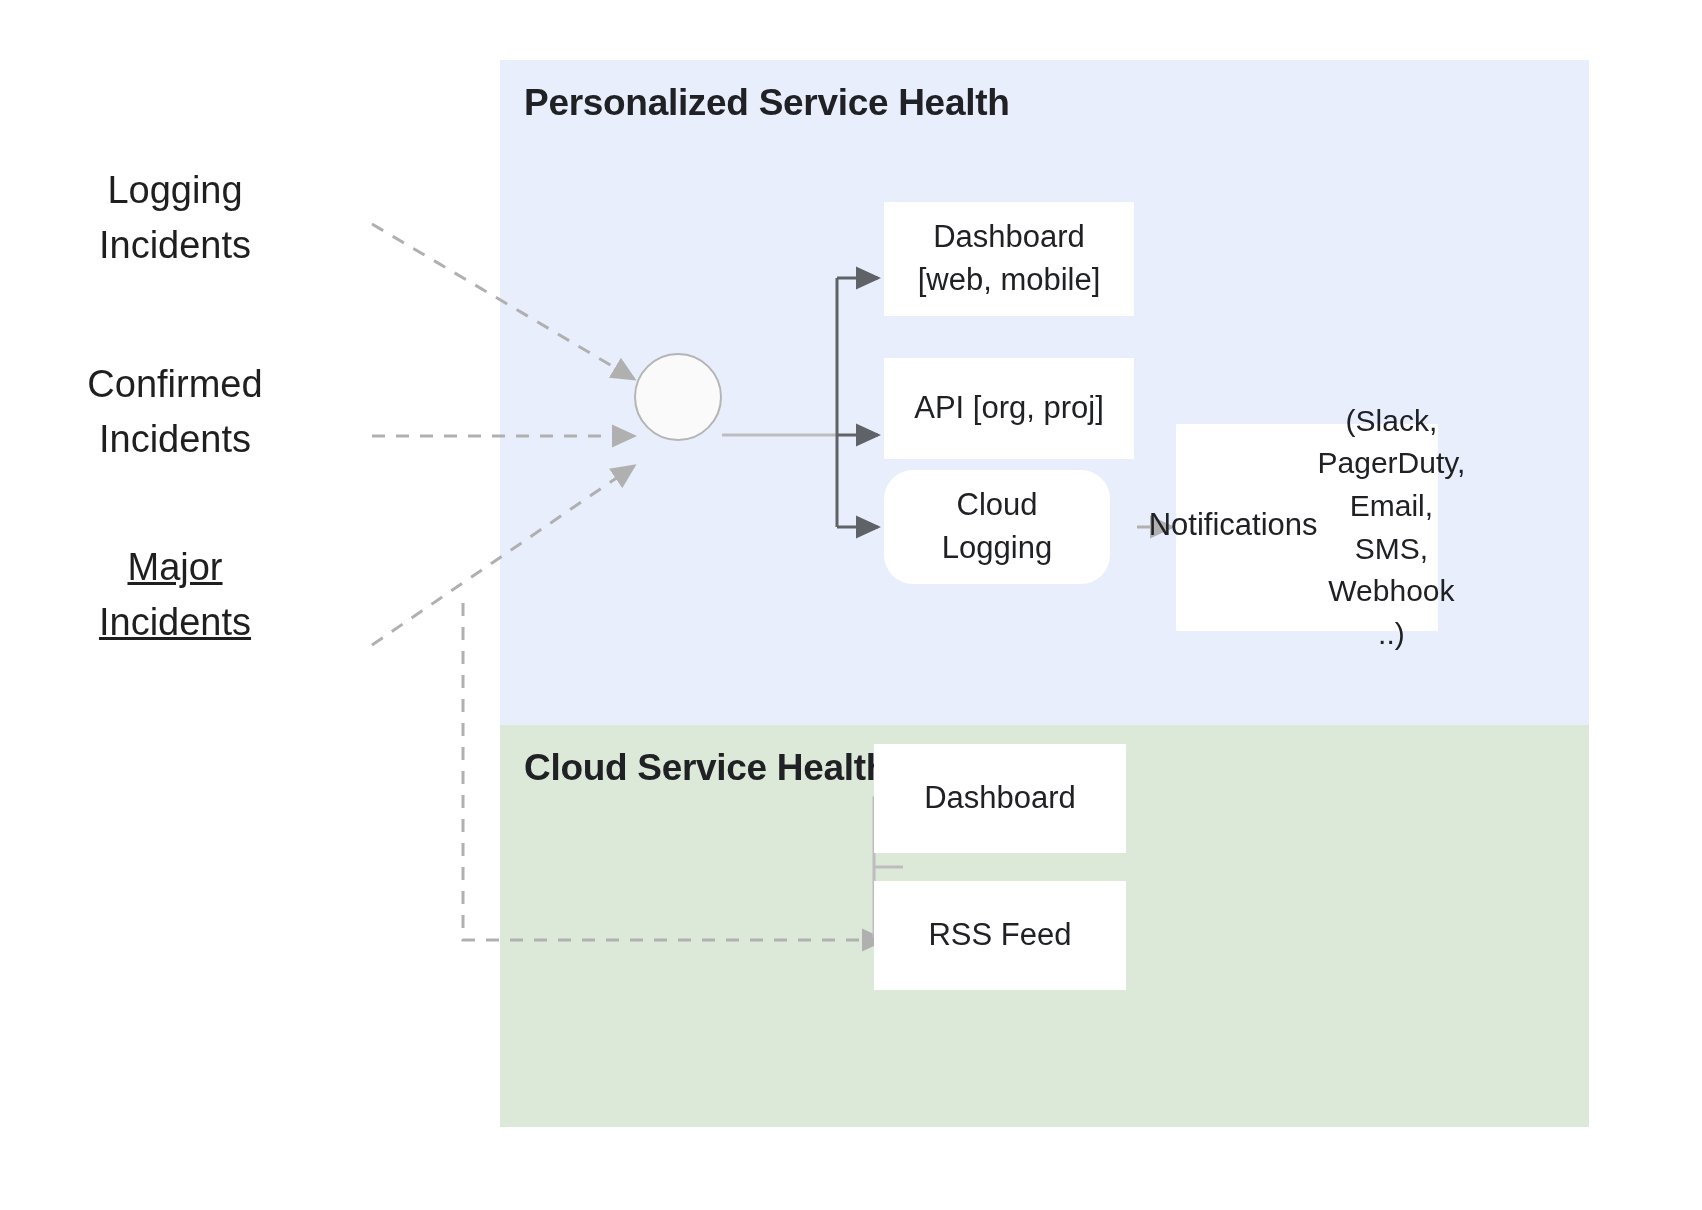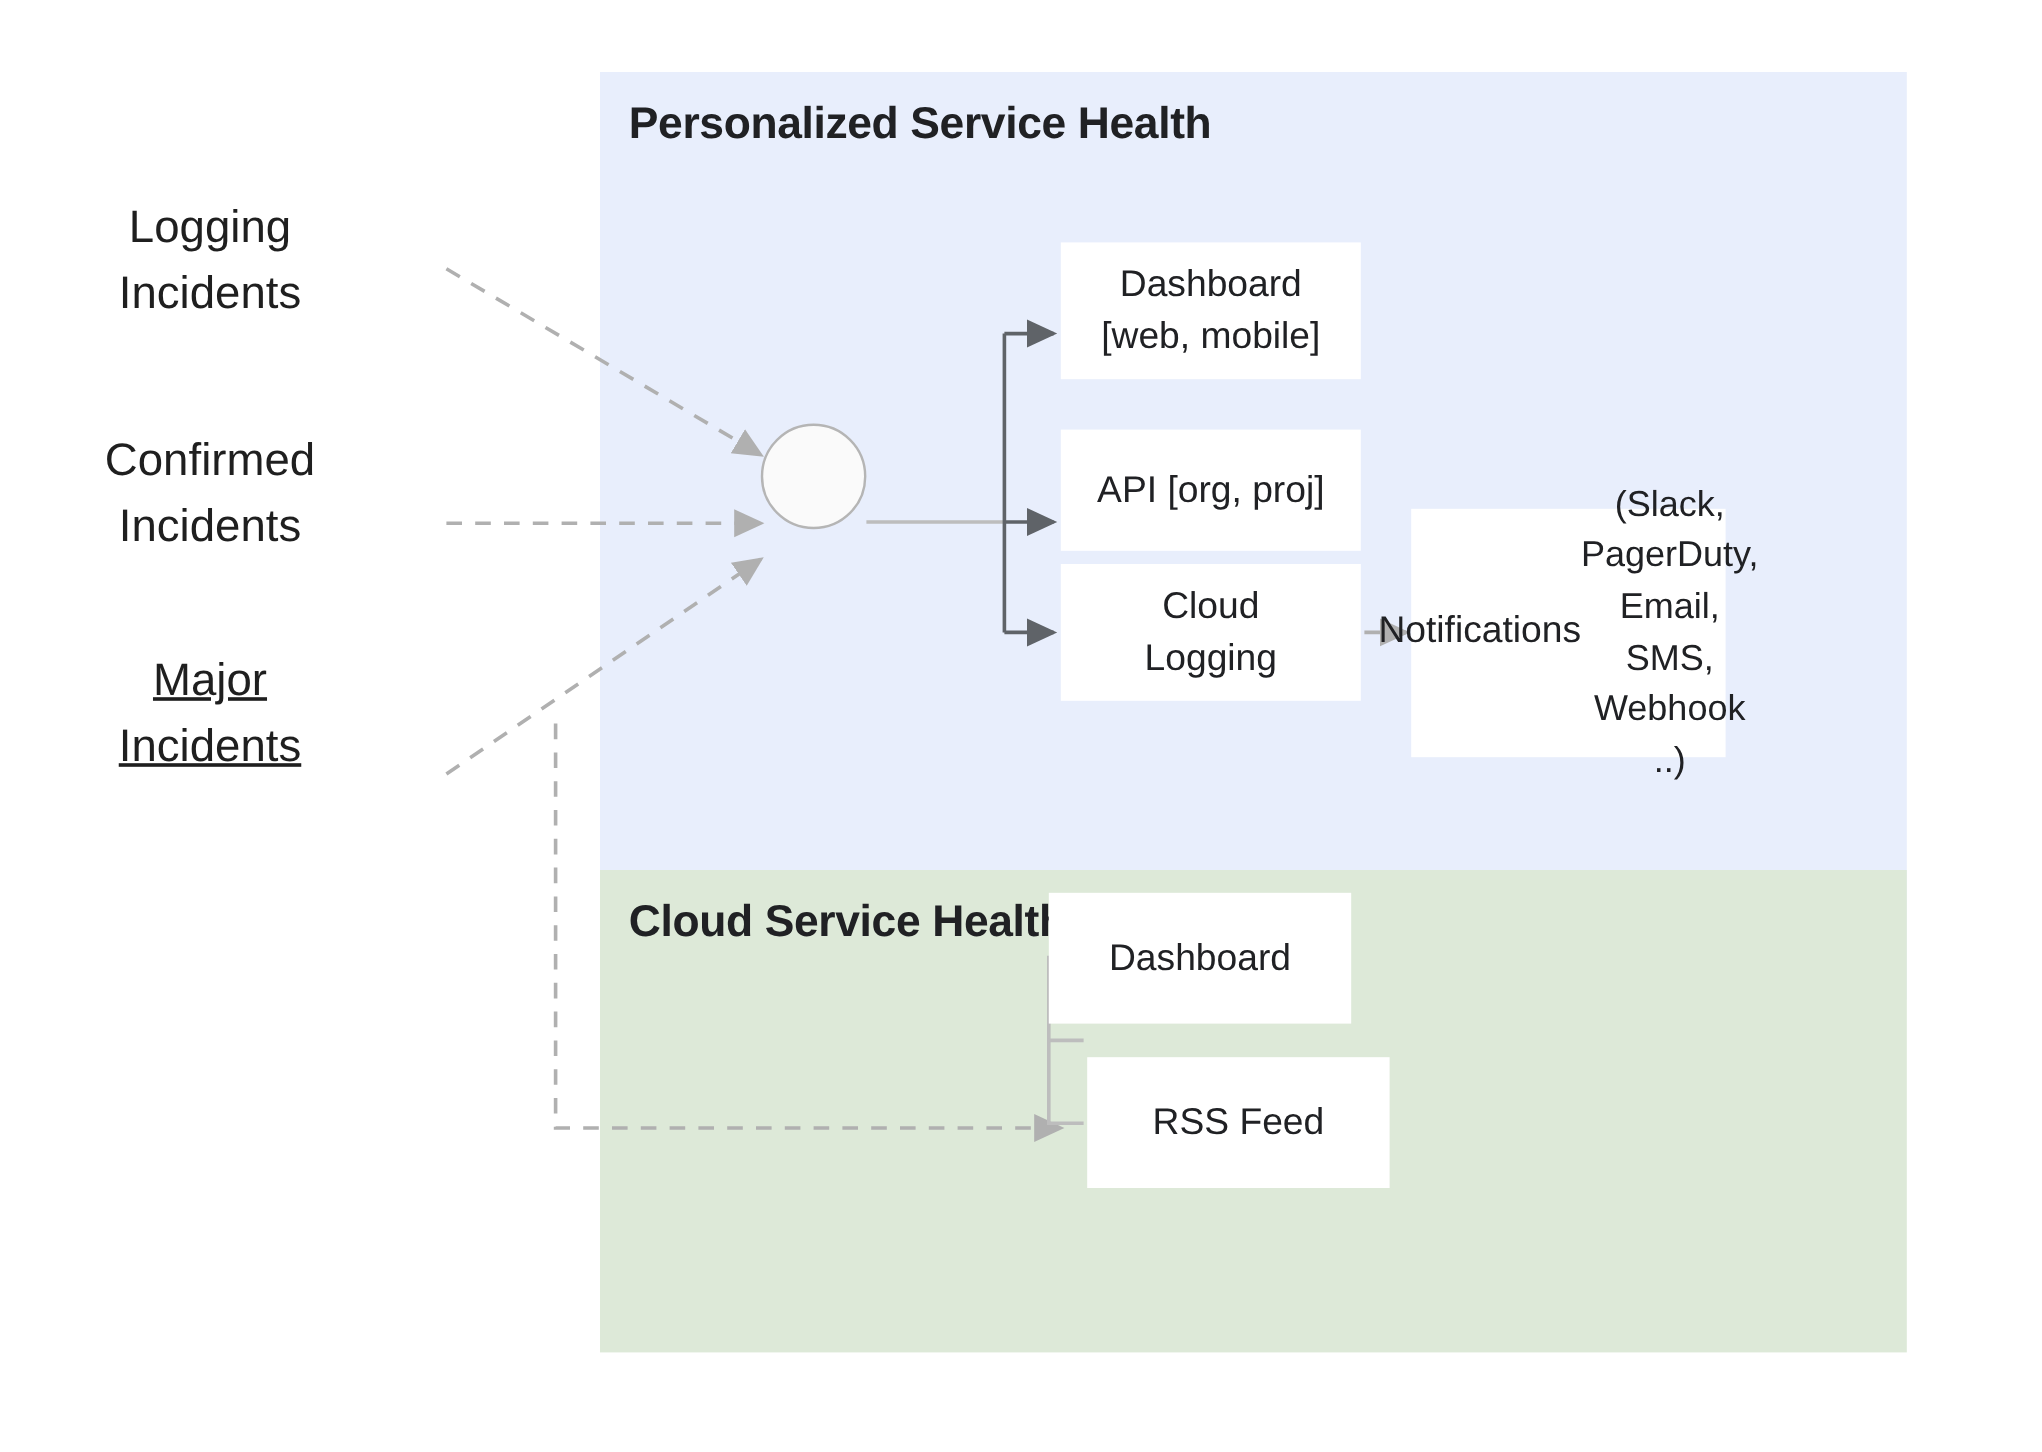--- a/index.html
+++ b/index.html
@@ -74,25 +74,25 @@
     text-align: center;
     font-size: 31px;
     line-height: 1.38;
     color: #202124;
     white-space: pre-line;
     padding: 0 8px;
   }
 
   .box-dashboard-web { left: 884px; top: 202px; width: 250px; height: 114px; }
   .box-api           { left: 884px; top: 358px; width: 250px; height: 101px; }
-  .box-cloud-logging { left: 884px; top: 470px; width: 250px; height: 114px; }
+  .box-cloud-logging { left: 884px; top: 470px; width: 226px; height: 114px; border-radius: 29px; }
   .box-notifications { left: 1176px; top: 424px; width: 262px; height: 207px;
                        }
   .box-dashboard-csh { left: 874px; top: 744px; width: 252px; height: 109px; }
-  .box-rss           { left: 874px; top: 881px; width: 252px; height: 109px; margin-left: 32px; }
+  .box-rss           { left: 874px; top: 881px; width: 252px; height: 109px; }
 
   .notif-title { font-size: 31px; line-height: 1.2; margin-bottom: 6px; }
   .notif-sub { font-size: 30px; line-height: 1.42; white-space: pre-line; }
 
   .hub {
     position: absolute;
     left: 634px;
     top: 353px;
     width: 88px;
     height: 88px;

